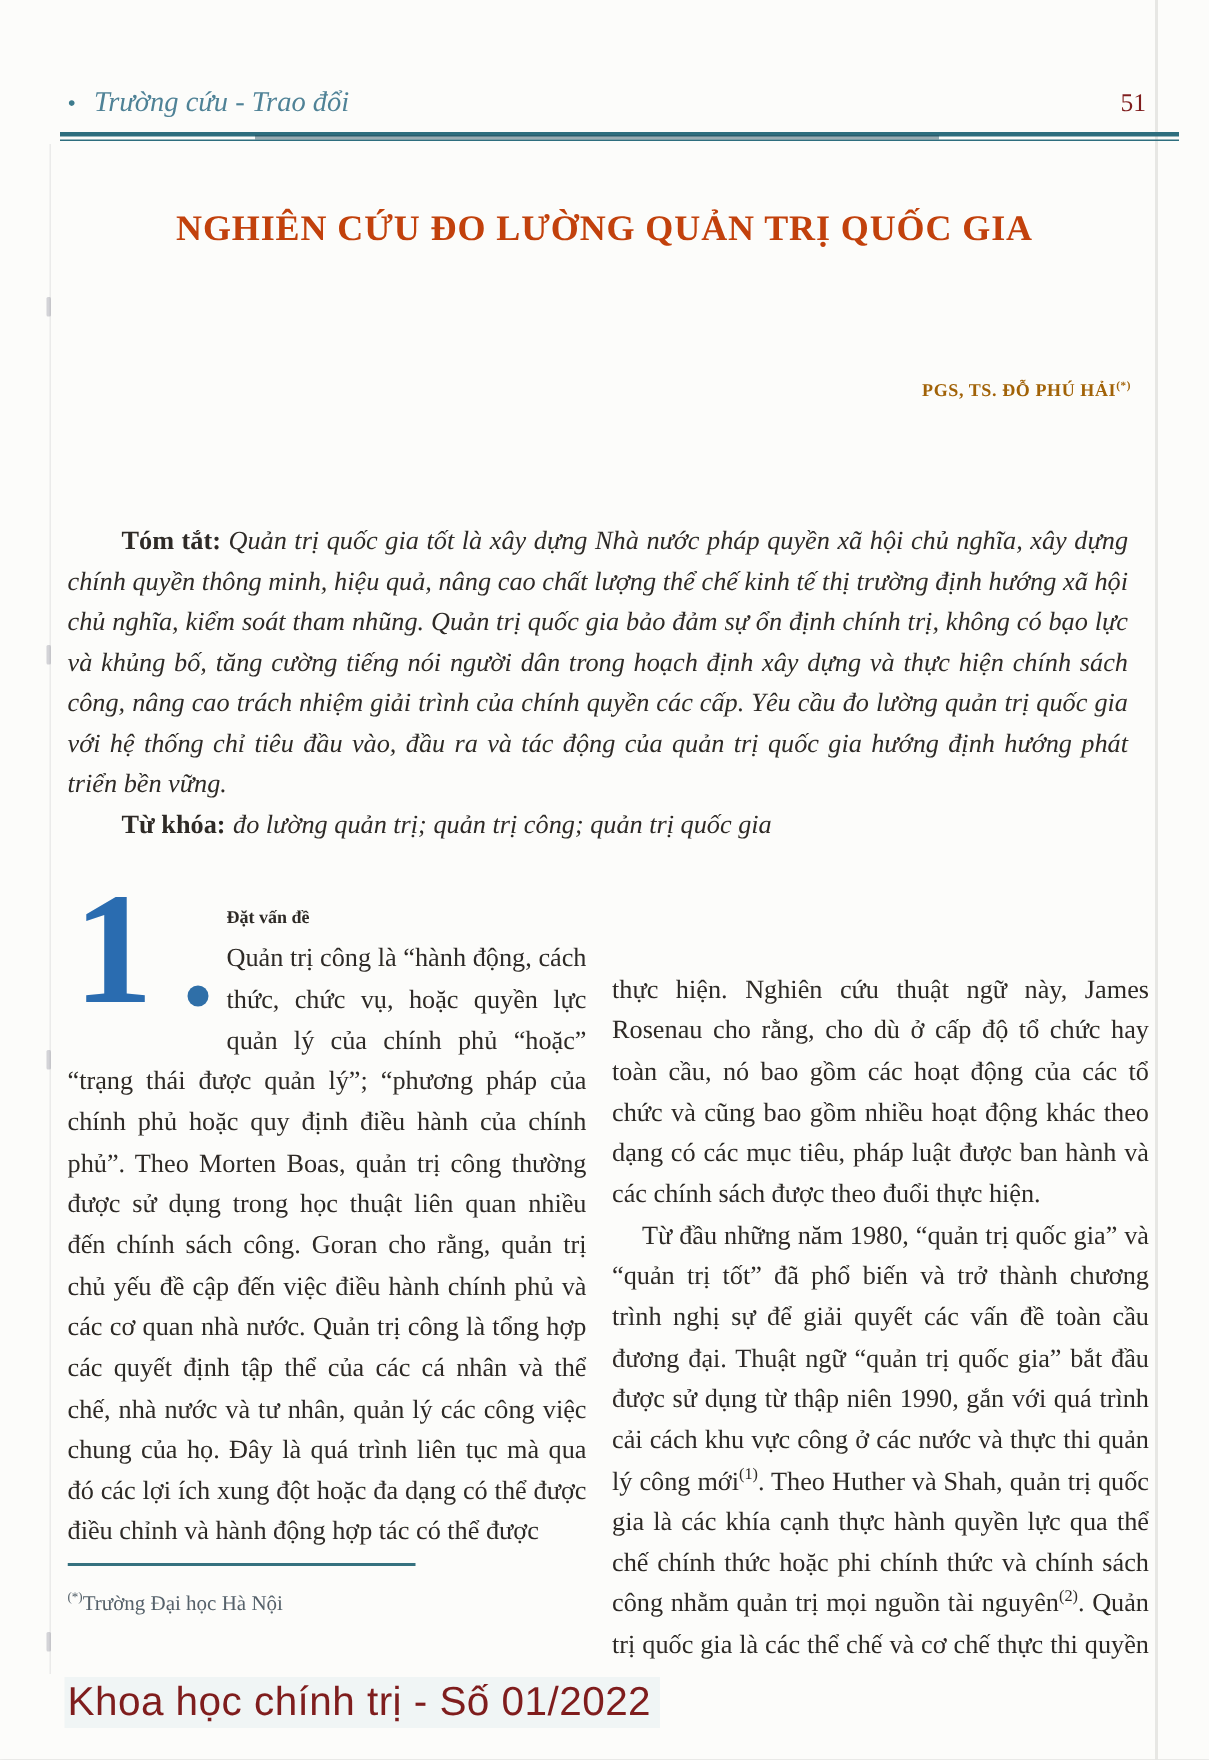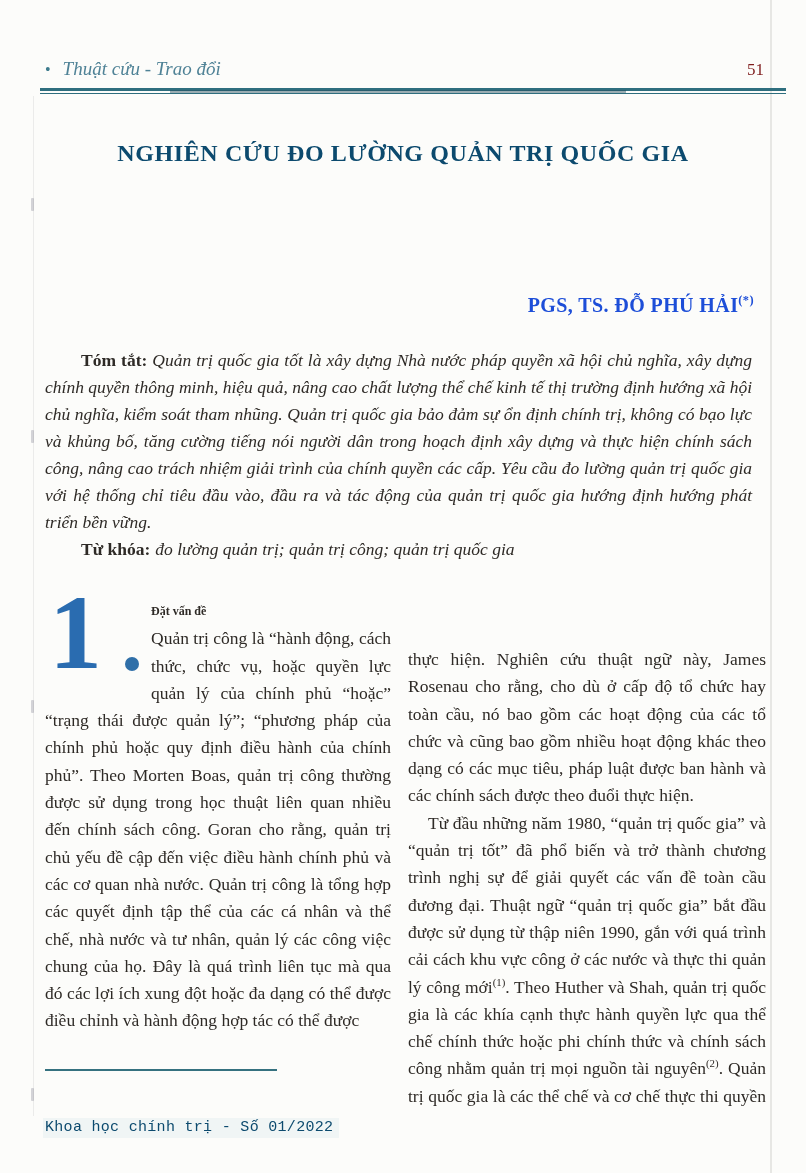--- a/index.html
+++ b/index.html
@@ -28,25 +28,25 @@
   .running-head .bullet{font-style:normal;color:#3d7b8d;margin-right:12px;font-size:16px;}
   .running-head .page-num{margin-left:auto;font-style:normal;color:#7f1d1d;font-size:17px;}
   .head-rule{position:absolute;left:40px;right:20px;top:88px;height:2px;
     border-top:3px solid #2e6e7e;border-bottom:1px solid #2e6e7e;}
   .head-rule-smudge{position:absolute;left:170px;right:180px;top:90px;height:3px;background:rgba(36,76,90,.45);}
 
   
   .article-title{
     position:absolute;top:140px;left:0;right:0;margin:0;
     text-align:center;font-size:24px;font-weight:bold;
-    letter-spacing:.6px;color:#0c4a6e;
+    letter-spacing:.6px;color:#c2410c;
   }
   .author-line{
     position:absolute;top:253px;right:52px;
-    font-size:20px;font-weight:bold;color:#1d4ed8;letter-spacing:.4px;margin-top:41px;
+    font-size:12px;font-weight:bold;color:#a16207;letter-spacing:.4px;
   }
   sup{font-size:.62em;vertical-align:super;line-height:0;}
 
   
   .abstract-block{
     position:absolute;top:347px;left:45px;right:54px;
     font-size:17.5px;line-height:27px;text-align:justify;
   }
   .abstract-block p{margin:0;text-indent:36px;}
   .abstract-block .label{font-style:normal;font-weight:bold;margin-right:5px;}
@@ -74,40 +74,40 @@
   .indented{text-indent:20px;}
 
   
   .footnote{position:absolute;left:0;bottom:30px;width:100%;}
   .footnote-rule{width:232px;border-top:2px solid #35717f;margin-bottom:12px;}
   .footnote-text{font-size:14px;color:#55616a;}
 
   
   .journal-footer{
     position:absolute;left:43px;top:1118px;
-    font-family:Liberation Mono, monospace;
-    font-size:15px;color:#0c4a6e;letter-spacing:.3px;
+    font-family:Liberation Sans, sans-serif;
+    font-size:27px;color:#7f1d1d;letter-spacing:.3px;
     background:rgba(140,190,210,.10);padding:1px 6px 2px 2px;
   }
 </style>
 </head>
 <body>
 
 <div class="page">
 
   <div class="edge-right"></div>
   <div class="edge-left"></div>
   <div class="tick t1"></div>
   <div class="tick t2"></div>
   <div class="tick t3"></div>
   <div class="tick t4"></div>
 
   <div class="running-head">
     <span class="bullet">•</span>
-    <span>Thuật cứu - Trao đổi</span>
+    <span>Trường cứu - Trao đổi</span>
     <span class="page-num">51</span>
   </div>
   <div class="head-rule"></div>
   <div class="head-rule-smudge"></div>
 
   <h1 class="article-title">NGHIÊN CỨU ĐO LƯỜNG QUẢN TRỊ QUỐC GIA</h1>
 
   <div class="author-line">
     <span>PGS, TS. ĐỖ PHÚ HẢI</span><sup>(*)</sup>
   </div>
@@ -128,20 +128,23 @@
         <div class="dropcap">
           <span class="numeral">1</span>
           <span class="dot"></span>
         </div>
         <p class="section-heading">Đặt vấn đề</p>
         <p>Quản trị công là “hành động, cách thức, chức vụ, hoặc quyền lực quản lý của chính phủ “hoặc” “trạng thái được quản lý”; “phương pháp của chính phủ hoặc quy định điều hành của chính phủ”. Theo Morten Boas, quản trị công thường được sử dụng trong học thuật liên quan nhiều đến chính sách công. Goran cho rằng, quản trị chủ yếu đề cập đến việc điều hành chính phủ và các cơ quan nhà nước. Quản trị công là tổng hợp các quyết định tập thể của các cá nhân và thể chế, nhà nước và tư nhân, quản lý các công việc chung của họ. Đây là quá trình liên tục mà qua đó các lợi ích xung đột hoặc đa dạng có thể được điều chỉnh và hành động hợp tác có thể được</p>
       </div>
 
       <div class="footnote">
         <div class="footnote-rule"></div>
+        <div class="footnote-text">
+          <sup>(*)</sup><span>Trường Đại học Hà Nội</span>
+        </div>
       </div>
     </div>
 
     <div class="col col-right">
       <p>thực hiện. Nghiên cứu thuật ngữ này, James Rosenau cho rằng, cho dù ở cấp độ tổ chức hay toàn cầu, nó bao gồm các hoạt động của các tổ chức và cũng bao gồm nhiều hoạt động khác theo dạng có các mục tiêu, pháp luật được ban hành và các chính sách được theo đuổi thực hiện.</p>
       <p class="indented">
         <span>Từ đầu những năm 1980, “quản trị quốc gia” và “quản trị tốt” đã phổ biến và trở thành chương trình nghị sự để giải quyết các vấn đề toàn cầu đương đại. Thuật ngữ “quản trị quốc gia” bắt đầu được sử dụng từ thập niên 1990, gắn với quá trình cải cách khu vực công ở các nước và thực thi quản lý công mới</span><sup>(1)</sup><span>. Theo Huther và Shah, quản trị quốc gia là các khía cạnh thực hành quyền lực qua thể chế chính thức hoặc phi chính thức và chính sách công nhằm quản trị mọi nguồn tài nguyên</span><sup>(2)</sup><span>. Quản trị quốc gia là các thể chế và cơ chế thực thi quyền lực ở một quốc gia, bao gồm: (1) Chọn người lãnh</span>
       </p>
     </div>
 

